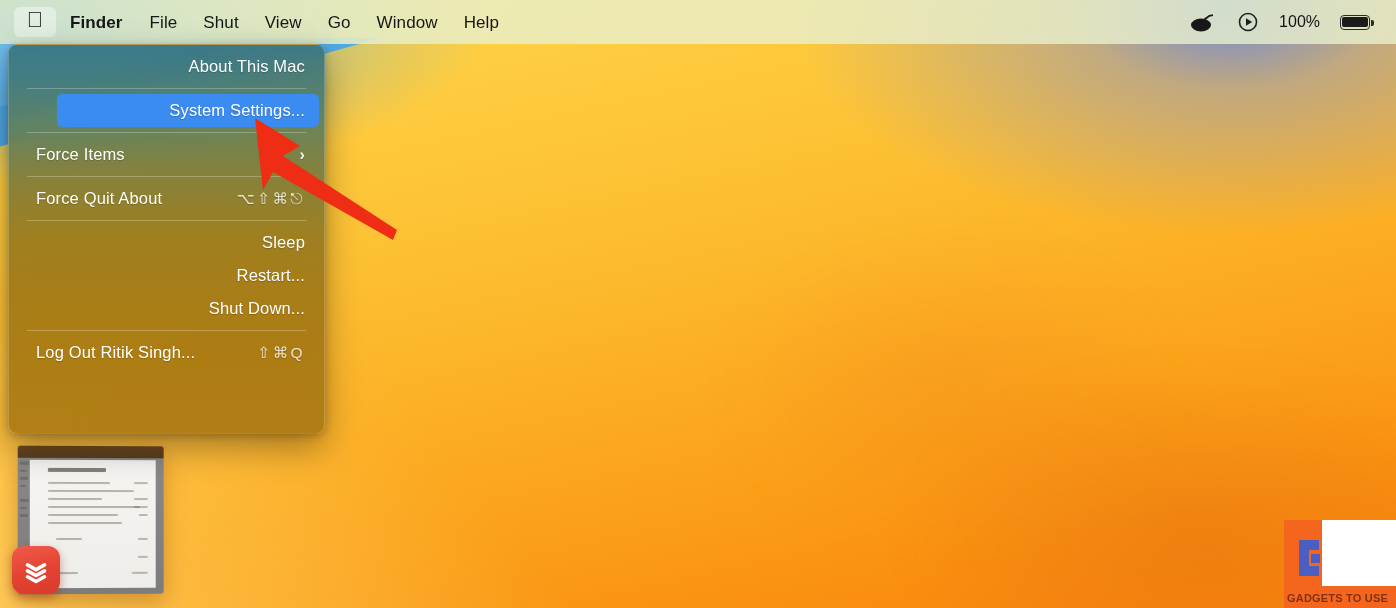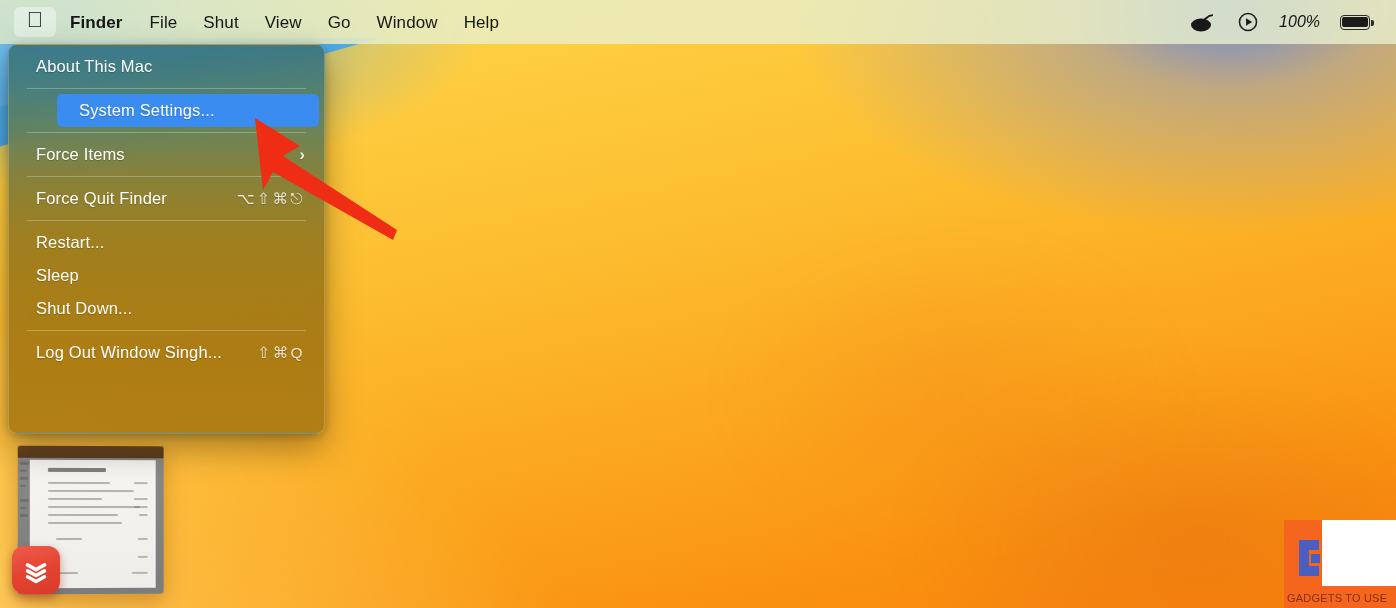--- a/index.html
+++ b/index.html
@@ -135,21 +135,21 @@
     margin-right: 2px;
   }
   .apple-glyph {
     font-size: 22px;
     color: #141414;
     line-height: 1;
     position: relative;
     top: -2px;
   }
 
-  .mb-battery-pct { font-size: 16px; color: #141414; font-style: italic; }
+  .mb-battery-pct { font-size: 16px; color: #141414; }
   .battery {
     position: relative;
     width: 30px; height: 15px;
     border: 1.6px solid #2a2a2a;
     border-radius: 4px;
     box-sizing: border-box;
   }
   .battery::after {
     content: "";
     position: absolute;
@@ -202,20 +202,21 @@
     display: flex;
     align-items: center;
     padding: 0 14px 0 22px;
     box-sizing: border-box;
     margin: 0 5px;
     border-radius: 5px;
     color: #ffffff;
     font-size: 16.5px;
     letter-spacing: 0.15px;
     text-shadow: 0 1px 1px rgba(0,0,0,0.22);
+    justify-content: flex-end;
   }
   .menu-row.selected {
     background: #3b8cf0;
     margin-left: 48px;
   }
   .menu-row .label { white-space: nowrap; }
   .menu-row .shortcut {
     margin-left: auto;
     font-size: 15.5px;
     color: rgba(255,255,255,0.80);
@@ -340,21 +341,21 @@
   .wm-logo {
     position: absolute;
     left: 13px; top: 18px;
     width: 26px; height: 40px;
   }
   .wm-text {
     position: absolute;
     left: 3px;
     bottom: 4px;
     font-size: 11px;
-    font-weight: 400;
+    font-weight: 700;
     letter-spacing: 0.2px;
     color: #7a2a10;
     white-space: nowrap;
     transform: scaleY(0.92);
     opacity: 0.9;
   }
 </style>
 </head>
 <body>
 
@@ -456,43 +457,43 @@
     <div class="menu-sep"></div>
 
     <div class="menu-row">
       <span class="label">Force Items</span>
       <span class="chev">›</span>
     </div>
 
     <div class="menu-sep"></div>
 
     <div class="menu-row">
-      <span class="label">Force Quit Finder</span>
+      <span class="label">Force Quit About</span>
       <span class="shortcut">⌥⇧⌘⎋</span>
     </div>
 
     <div class="menu-sep"></div>
 
     <div class="menu-row">
+      <span class="label">Sleep</span>
+    </div>
+
+    <div class="menu-row">
       <span class="label">Restart...</span>
     </div>
 
     <div class="menu-row">
-      <span class="label">Sleep</span>
-    </div>
-
-    <div class="menu-row">
       <span class="label">Shut Down...</span>
     </div>
 
     <div class="menu-sep"></div>
 
 
     <div class="menu-row">
-      <span class="label">Log Out Window Singh...</span>
+      <span class="label">Log Out Ritik Singh...</span>
       <span class="shortcut">⇧⌘Q</span>
     </div>
 
   </div>
 
   <svg class="arrow-svg" viewBox="0 0 200 145">
     <path d="M30 18
              L75 46
              L58 56
              L172 130

